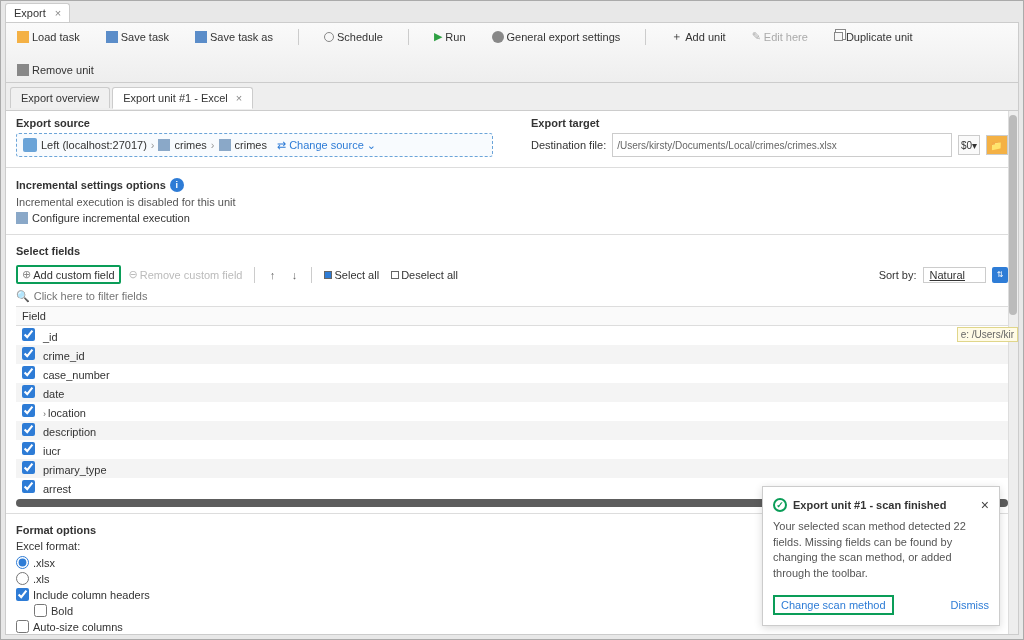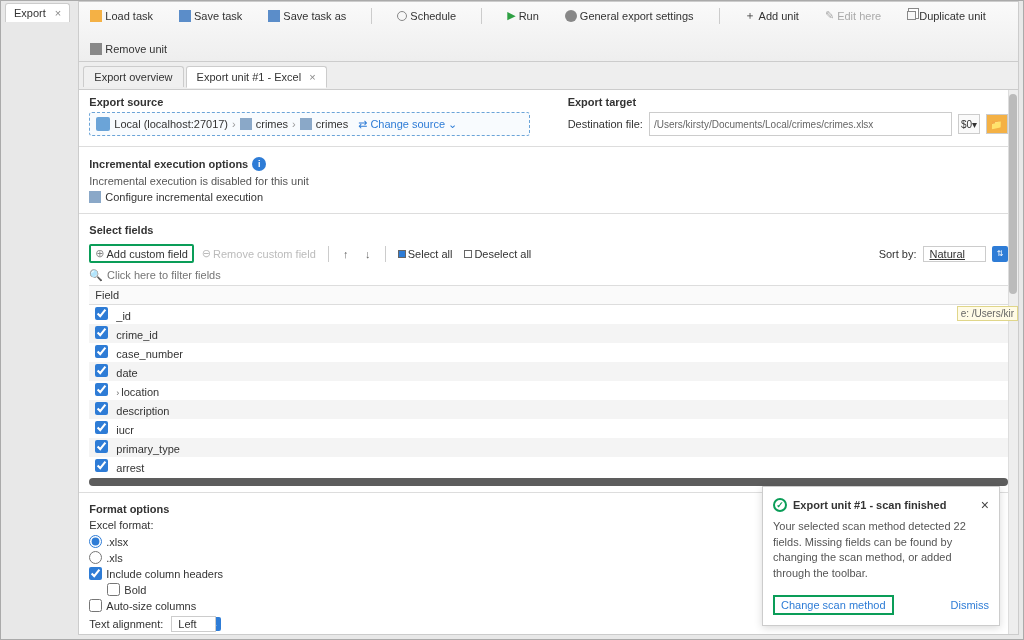--- a/index.html
+++ b/index.html
@@ -1,17 +1,17 @@
 <!DOCTYPE html>
 <html><head>
 <meta charset="utf-8">
 <style>
 * { box-sizing: border-box; margin: 0; padding: 0; font-family: -apple-system, BlinkMacSystemFont, "Segoe UI", Arial, sans-serif; }
 body { background: #e8e8e8; font-size: 11px; color: #333; }
-.window { width: 1024px; height: 640px; background: #e8e8e8; display: flex; flex-direction: row; border: 1px solid #aaa; }
+.window { width: 1024px; height: 640px; background: #e8e8e8; display: flex; flex-direction: column; border: 1px solid #aaa; }
 .top-tabs { padding: 2px 4px 0 4px; }
 .top-tab { display: inline-block; background: #fff; border: 1px solid #ccc; border-bottom: none; padding: 3px 8px; font-size: 11px; border-radius: 3px 3px 0 0; }
 .top-tab .close { margin-left: 6px; color: #888; cursor: pointer; }
 .main-pane { flex: 1; background: #f5f5f5; border: 1px solid #ccc; margin: 0 4px 4px 4px; display: flex; flex-direction: column; overflow: hidden; }
 .toolbar { background: linear-gradient(#fafafa, #eee); border-bottom: 1px solid #ccc; padding: 4px 6px; display: flex; align-items: center; gap: 16px; flex-wrap: wrap; }
 .tbtn { display: inline-flex; align-items: center; gap: 3px; padding: 2px 5px; font-size: 11px; cursor: pointer; color: #333; border-radius: 2px; }
 .tbtn.disabled { color: #aaa; cursor: default; }
 .tsep { width: 1px; height: 16px; background: #ccc; margin: 0 4px; }
 .ticon { width: 12px; height: 12px; display: inline-block; }
 .sub-tabs { display: flex; border-bottom: 1px solid #ccc; background: #eee; padding: 4px 4px 2px 4px; gap: 2px; }
@@ -138,21 +138,21 @@
     <div class="content">
       <div class="scroll-corner">
           <div class="scroll-thumb"></div>
         </div>
 
       <div class="section two-col">
         <div class="col">
           <div class="section-title">Export source</div>
           <div class="breadcrumb-box">
             <span class="bc-icon"></span>
-            <span>Local (localhost:27017)</span>
+            <span>Left (localhost:27017)</span>
             <span class="bc-sep">›</span>
             <span class="ticon" style="background:#8aa8c8"></span>
             <span>crimes</span>
             <span class="bc-sep">›</span>
             <span class="ticon" style="background:#8aa8c8"></span>
             <span>crimes</span>
             <span class="change-source">⇄ <span>Change source</span> <span>⌄</span></span>
           </div>
         </div>
         <div class="col">
@@ -165,21 +165,21 @@
                 <span>📁</span>
               </span>
           </div>
         </div>
       </div>
 
       <div class="hr"></div>
 
       <div class="section">
         <div class="section-title" style="display:flex;align-items:center">
-            <span>Incremental execution options</span>
+            <span>Incremental settings options</span>
             <span class="info-icon">i</span>
           </div>
         <div class="incremental-text">Incremental execution is disabled for this unit</div>
         <div class="config-link">
             <span class="ticon" style="background:#8aa8c8"></span>
             <span>Configure incremental execution</span>
           </div>
       </div>
 
       <div class="hr"></div>

